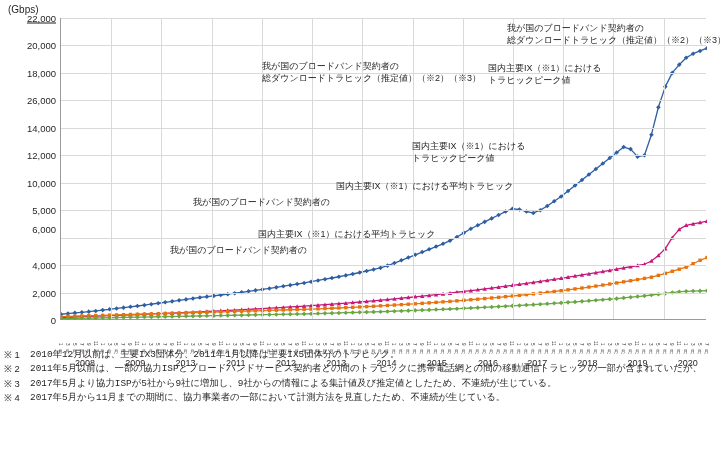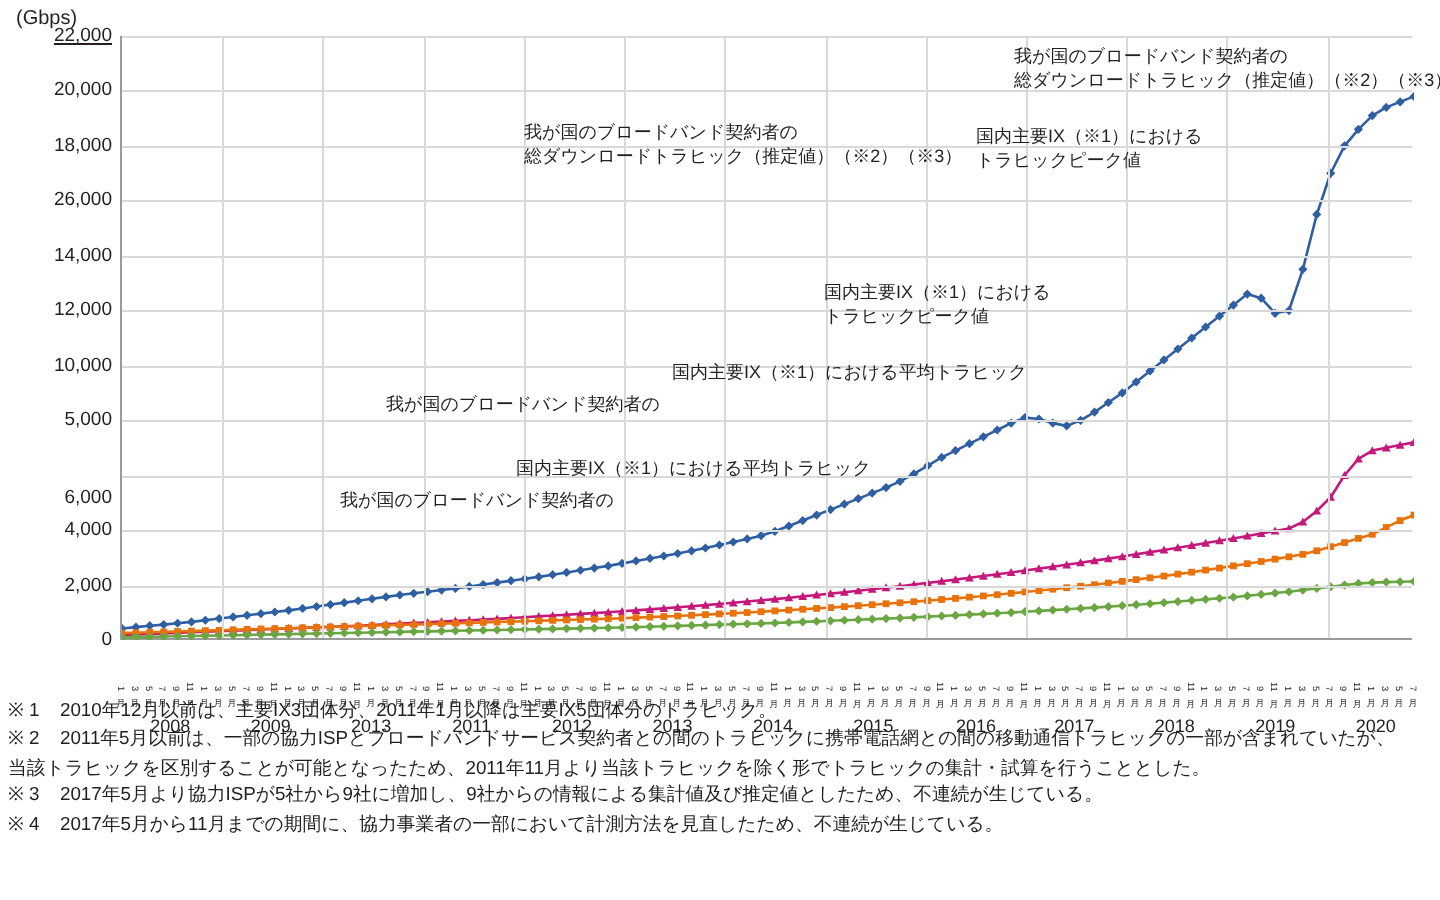--- a/index.html
+++ b/index.html
@@ -40,36 +40,36 @@
 
   
   .callout{
     position:absolute;font-size:9px;line-height:12px;color:#231f20;white-space:nowrap;
   }
 
   
   #notes{position:absolute;left:4px;top:348px;width:712px;font-size:9.4px;line-height:13.4px;color:#231f20;}
   .note{display:flex;margin-bottom:1px;}
   .note .mark{width:26px;flex:0 0 26px;}
-  .note .txt{flex:1 1 auto;}
+  .note .txt{flex:1 1 auto;font-family:Liberation Mono, monospace;}
 </style>
 </head>
 <body>
 
 <div id="wrap">
 
   <div id="chart">
 
     <div id="yunit">(Gbps)</div>
 
     <div id="ylabels">
         <div class="ylab" style="top: 302px;">0</div>
         <div class="ylab" style="top: 274.545px;">2,000</div>
         <div class="ylab" style="top: 247.091px;">4,000</div>
-        <div class="ylab" style="top: 231px;">6,000</div>
+        <div class="ylab" style="top: 211px;">6,000</div>
         <div class="ylab" style="top: 192.182px;">5,000</div>
         <div class="ylab" style="top: 164.727px;">10,000</div>
         <div class="ylab" style="top: 137.273px;">12,000</div>
         <div class="ylab" style="top: 109.818px;">14,000</div>
         <div class="ylab" style="top: 82.3636px;">26,000</div>
         <div class="ylab" style="top: 54.9091px;">18,000</div>
         <div class="ylab" style="top: 27.4545px;">20,000</div>
         <div class="ylab" style="top: 0px; text-decoration: underline;">22,000</div>
       </div>
 
@@ -632,21 +632,20 @@
 
   <div id="notes">
       <div class="note">
         <div class="mark">※ 1</div>
         <div class="txt">2010年12月以前は、主要IX3団体分、2011年1月以降は主要IX5団体分のトラヒック。</div>
       </div>
       <div class="note">
         <div class="mark">※ 2</div>
         <div class="txt">2011年5月以前は、一部の協力ISPとブロードバンドサービス契約者との間のトラヒックに携帯電話網との間の移動通信トラヒックの一部が含まれていたが、</div>
       </div>
-      <div class="cont">当該トラヒックを区別することが可能となったため、2011年11月より当該トラヒックを除く形でトラヒックの集計・試算を行うこととした。</div>
       <div class="note">
         <div class="mark">※ 3</div>
         <div class="txt">2017年5月より協力ISPが5社から9社に増加し、9社からの情報による集計値及び推定値としたため、不連続が生じている。</div>
       </div>
       <div class="note">
         <div class="mark">※ 4</div>
         <div class="txt">2017年5月から11月までの期間に、協力事業者の一部において計測方法を見直したため、不連続が生じている。</div>
       </div>
     </div>
 

